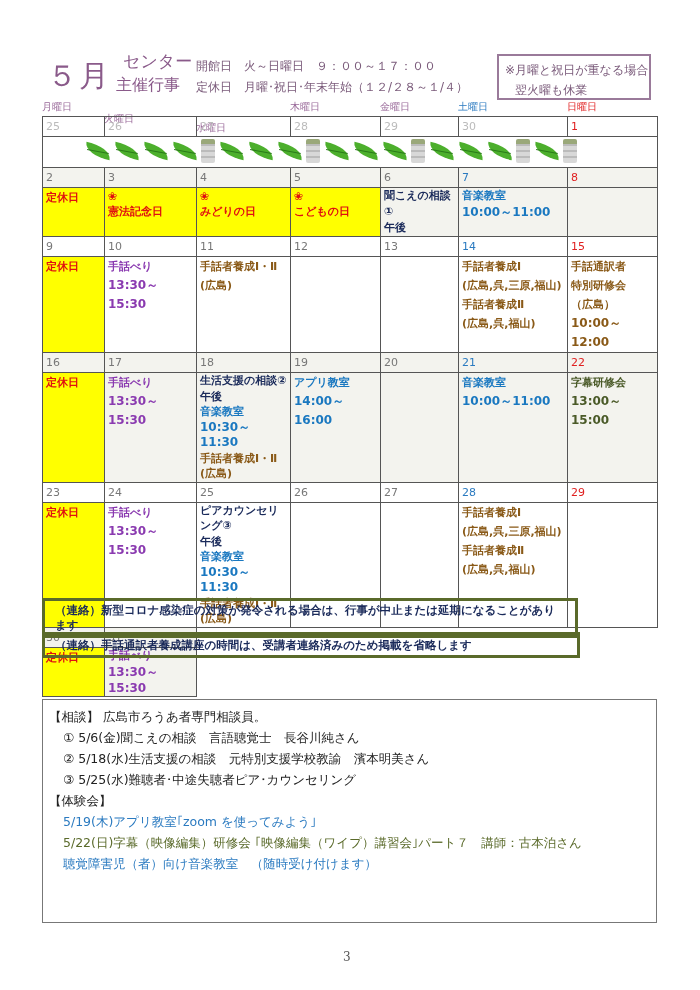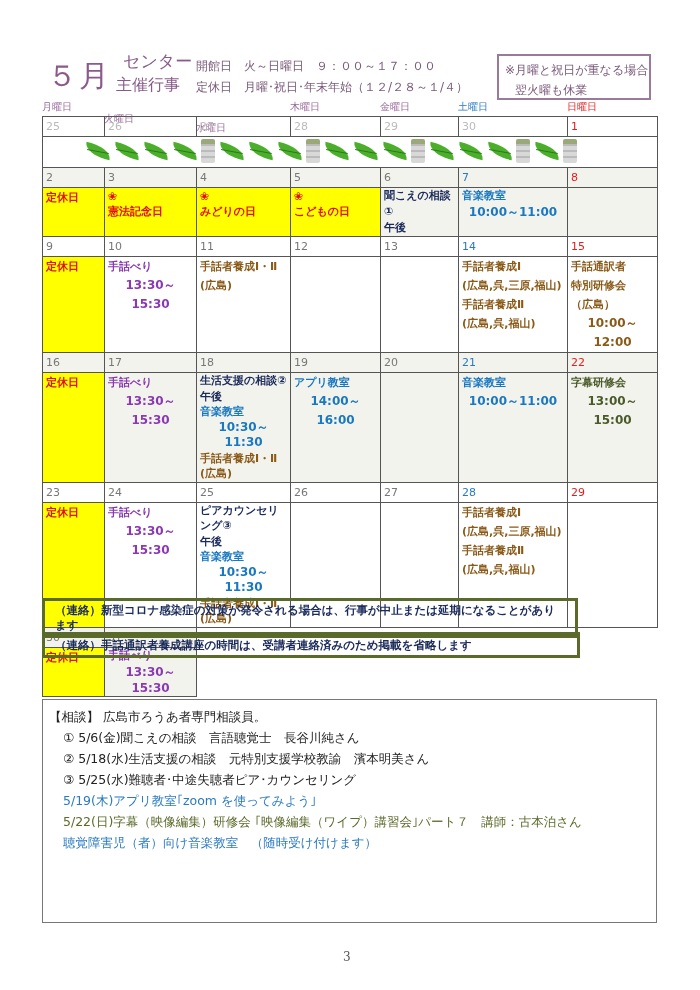--- a/index.html
+++ b/index.html
@@ -22,21 +22,21 @@
   td.date.sun { color:#e02020; }
   td.blank { border:none !important; background:transparent !important; }
   .grey td.date, .grey td.ev { background:#f3f3ee; }
   td.holiday { background:#ffff00 !important; }
   .ev-red { color:#e01010; font-weight:bold; }
   .ev-purple { color:#8a3ab0; font-weight:bold; }
   .ev-brown { color:#8a5a18; font-weight:bold; }
   .ev-navy { color:#1a2a5a; font-weight:bold; }
   .ev-blue { color:#1a78c0; font-weight:bold; }
   .ev-green { color:#4a5a28; font-weight:bold; }
-  .ev-time { font-size:12px;text-align:center; }
+  .ev-time { font-size:12px; }
   .deco { height:30px; padding:0 !important; position:relative; }
   .leafrow { position:absolute; left:42px; top:138px; height:26px; display:flex; align-items:center; }
   .leaf { width:26px; height:14px; margin-right:3px; background:#4caf2c; border-radius:0 100% 0 100%; transform:rotate(10deg); position:relative; }
   .leaf::after { content:""; position:absolute; left:2px; top:7px; width:22px; height:1px; background:#2a7a1a; }
   .cup { width:14px; height:24px; margin-right:4px; background:linear-gradient(#9aa87a 0 20%, #bbb 20% 30%, #d8d8d8 30% 45%, #bbb 45% 55%, #d8d8d8 55% 70%, #bbb 70% 80%, #d8d8d8 80%); border-radius:2px; }
   .renraku { left:42px; border:3px solid #5a6a2a; box-sizing:border-box; font-size:11.5px; font-weight:bold; color:#1a2a5a; padding:0 10px; display:flex; align-items:center; }
   .r1 { top:598px; width:536px; height:40px; }
   .r2 { top:632px; width:538px; height:26px; }
   .infobox { left:42px; top:699px; width:615px; height:224px; border:1.5px solid #777; box-sizing:border-box; font-size:12.5px; color:#222; padding:6px 0 0 6px; line-height:21px; }
   .infobox .ind { padding-left:14px; }
@@ -280,18 +280,19 @@
 </div>
 
 <div class="abs renraku r1">（連絡）新型コロナ感染症の対策が発令される場合は、行事が中止または延期になることがあります</div>
 <div class="abs renraku r2">（連絡）手話通訳者養成講座の時間は、受講者連絡済みのため掲載を省略します</div>
 
 <div class="abs infobox">
   <div>【相談】 広島市ろうあ者専門相談員。</div>
   <div class="ind">① 5/6(金)聞こえの相談　言語聴覚士　長谷川純さん</div>
   <div class="ind">② 5/18(水)生活支援の相談　元特別支援学校教諭　濱本明美さん</div>
   <div class="ind">③ 5/25(水)難聴者･中途失聴者ピア･カウンセリング</div>
+  <div>【体験会】</div>
   <div class="ind blue">5/19(木)アプリ教室｢zoom を使ってみよう｣</div>
   <div class="ind olive">5/22(日)字幕（映像編集）研修会 ｢映像編集（ワイプ）講習会｣パート７　講師：古本泊さん</div>
   <div class="ind blue">聴覚障害児（者）向け音楽教室　（随時受け付けます）</div>
 </div>
 
 <div class="abs pageno">3</div>
 
 </body></html>

